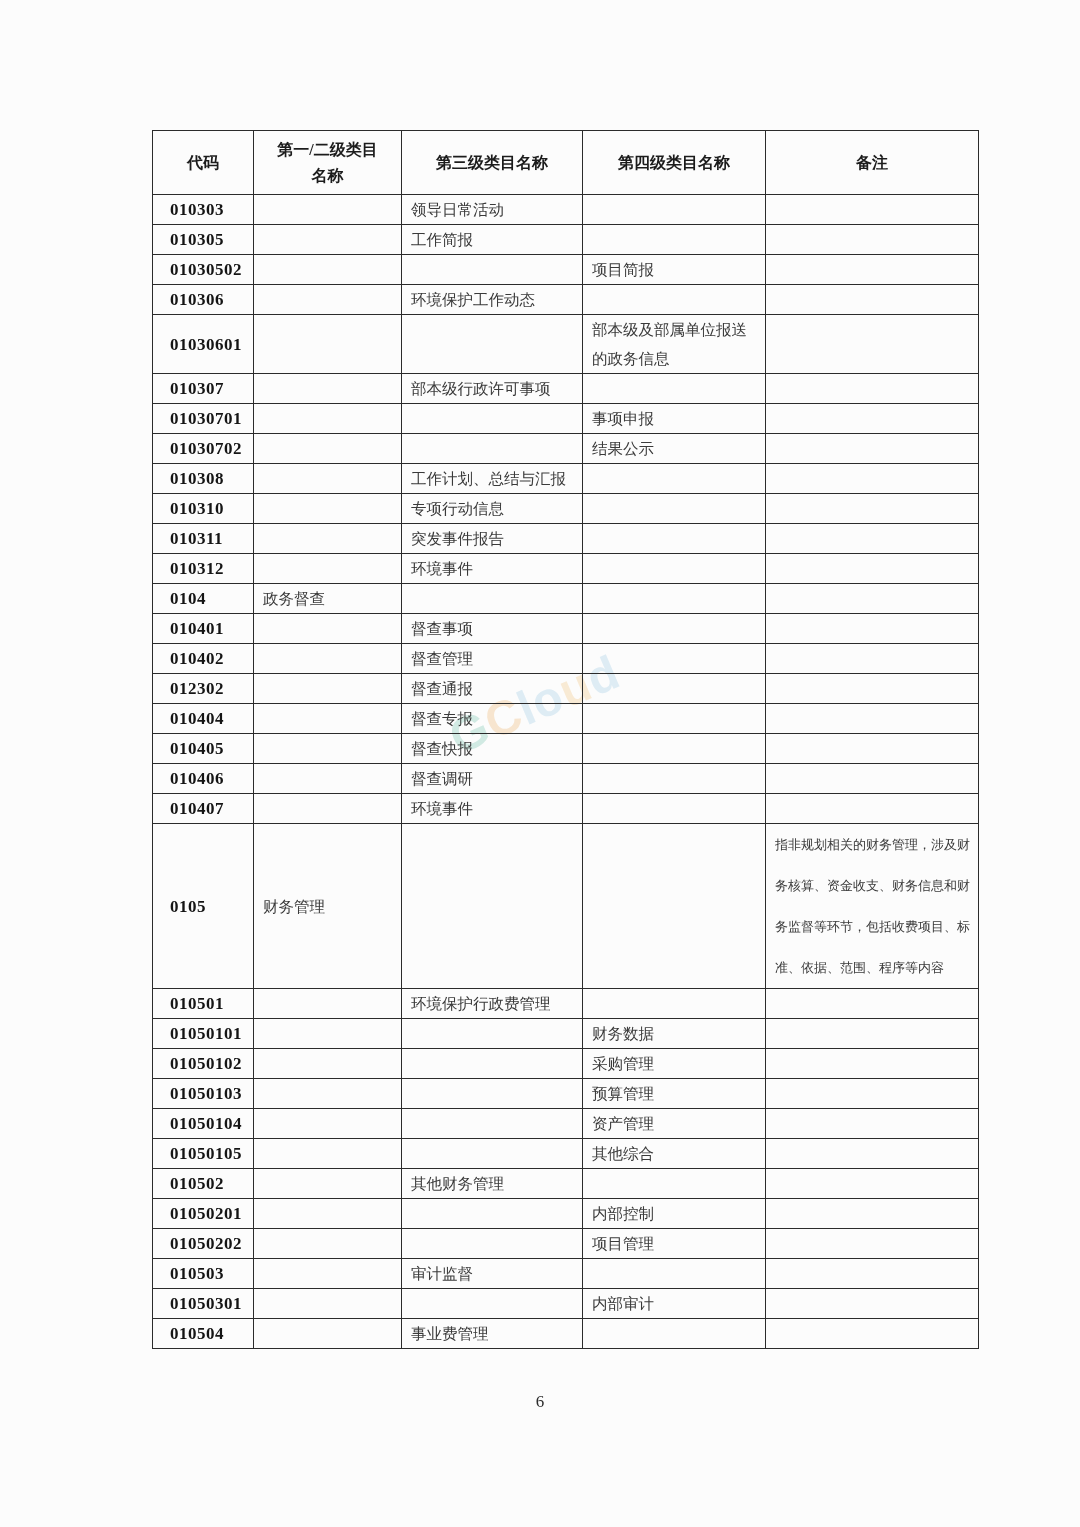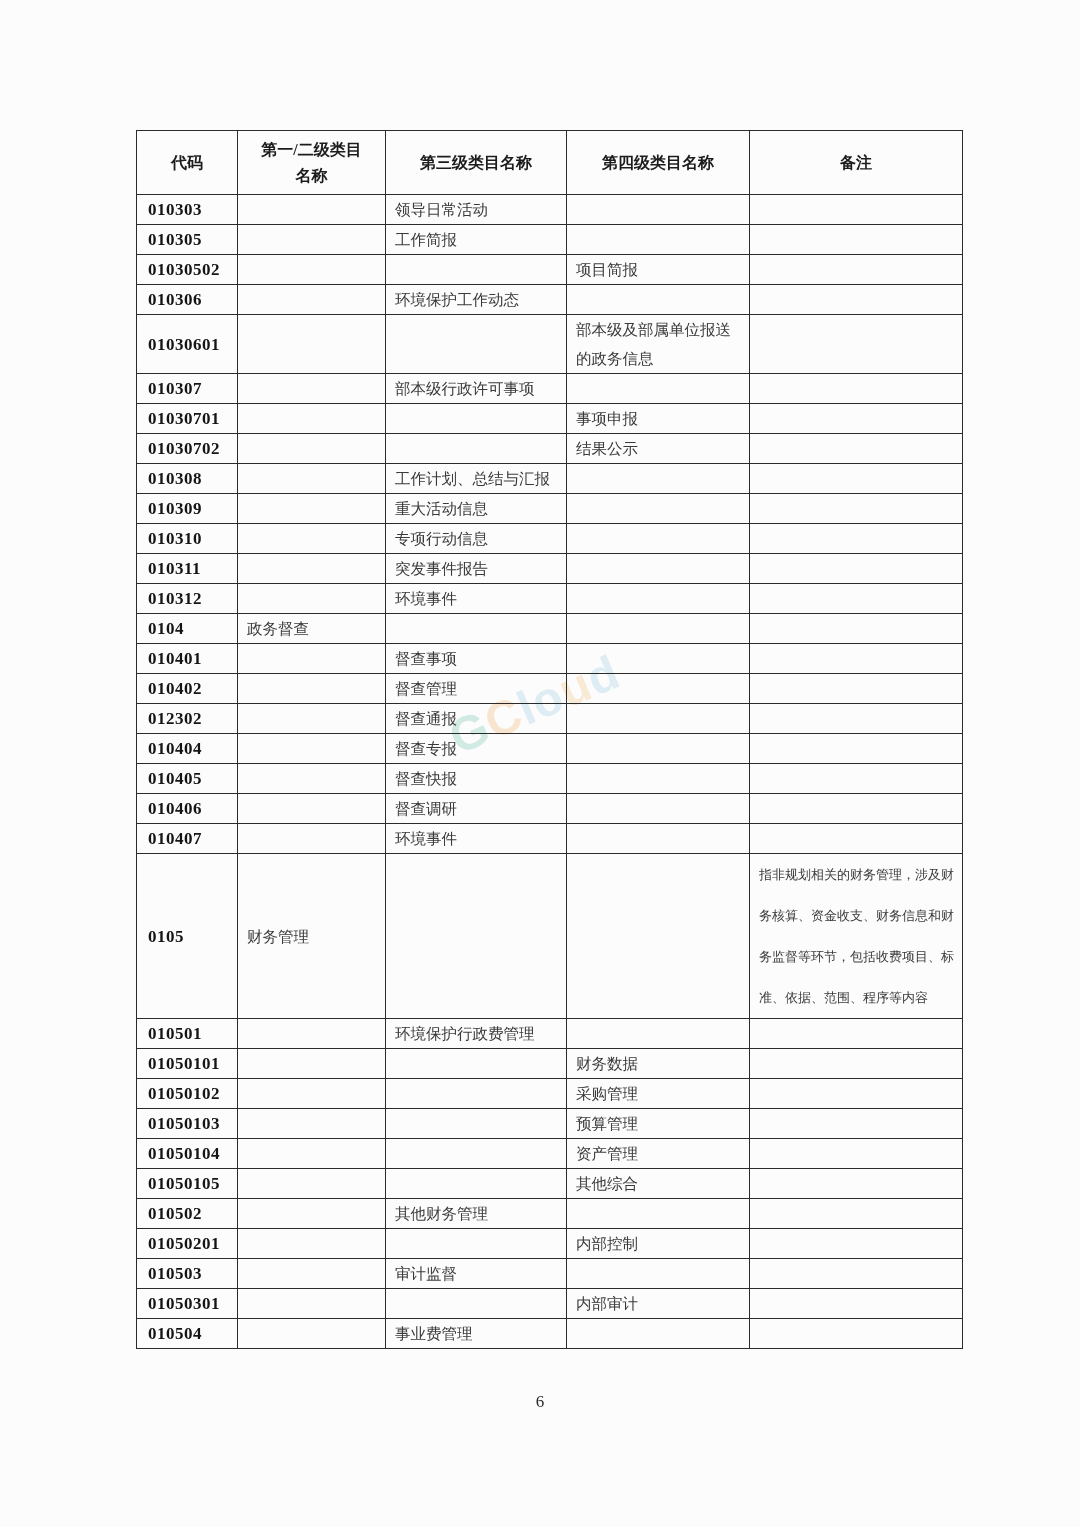--- a/index.html
+++ b/index.html
@@ -5,21 +5,21 @@
   * { box-sizing: border-box; margin: 0; padding: 0; }
   html, body { width: 1080px; height: 1527px; }
   body {
     position: relative;
     background: #fcfcfc;
     font-family: "Liberation Serif", "DejaVu Serif", serif;
     overflow: hidden;
   }
   .doc-table {
     position: absolute;
-    left: 136px;
+    left: 152px;
     top: 130px;
     width: 826px;
     border-collapse: collapse;
     table-layout: fixed;
     background: transparent;
   }
   .doc-table th, .doc-table td {
     border: 1.5px solid #2b2b2b;
     vertical-align: middle;
     overflow: hidden;
@@ -39,21 +39,21 @@
     font-size: 15.5px;
     color: #3a3a3a;
     text-align: left;
     padding: 0 8px 0 9px;
     word-break: break-all;
   }
   .doc-table td.code {
     font-size: 17px;
     font-weight: bold;
     color: #151515;
-    padding-left: 11px;
+    padding-left: 17px;
     letter-spacing: 0.5px;
     word-break: normal;
   }
   .doc-table td.remark {
     font-size: 13px;
     line-height: 41px;
     padding: 0 7px 0 9px;
   }
   .page-number {
     position: absolute;
@@ -165,27 +165,20 @@
         <td class="remark"></td>
       </tr>
       <tr>
         <td class="code">010308</td>
         <td></td>
         <td>工作计划、总结与汇报</td>
         <td></td>
         <td class="remark"></td>
       </tr>
       <tr>
-        <td class="code">010309</td>
-        <td></td>
-        <td>重大活动信息</td>
-        <td></td>
-        <td class="remark"></td>
-      </tr>
-      <tr>
         <td class="code">010310</td>
         <td></td>
         <td>专项行动信息</td>
         <td></td>
         <td class="remark"></td>
       </tr>
       <tr>
         <td class="code">010311</td>
         <td></td>
         <td>突发事件报告</td>
@@ -309,20 +302,27 @@
         <td></td>
         <td>其他财务管理</td>
         <td></td>
         <td class="remark"></td>
       </tr>
       <tr>
         <td class="code">01050201</td>
         <td></td>
         <td></td>
         <td>内部控制</td>
+        <td class="remark"></td>
+      </tr>
+      <tr>
+        <td class="code">01050202</td>
+        <td></td>
+        <td></td>
+        <td>项目管理</td>
         <td class="remark"></td>
       </tr>
       <tr>
         <td class="code">010503</td>
         <td></td>
         <td>审计监督</td>
         <td></td>
         <td class="remark"></td>
       </tr>
       <tr>

